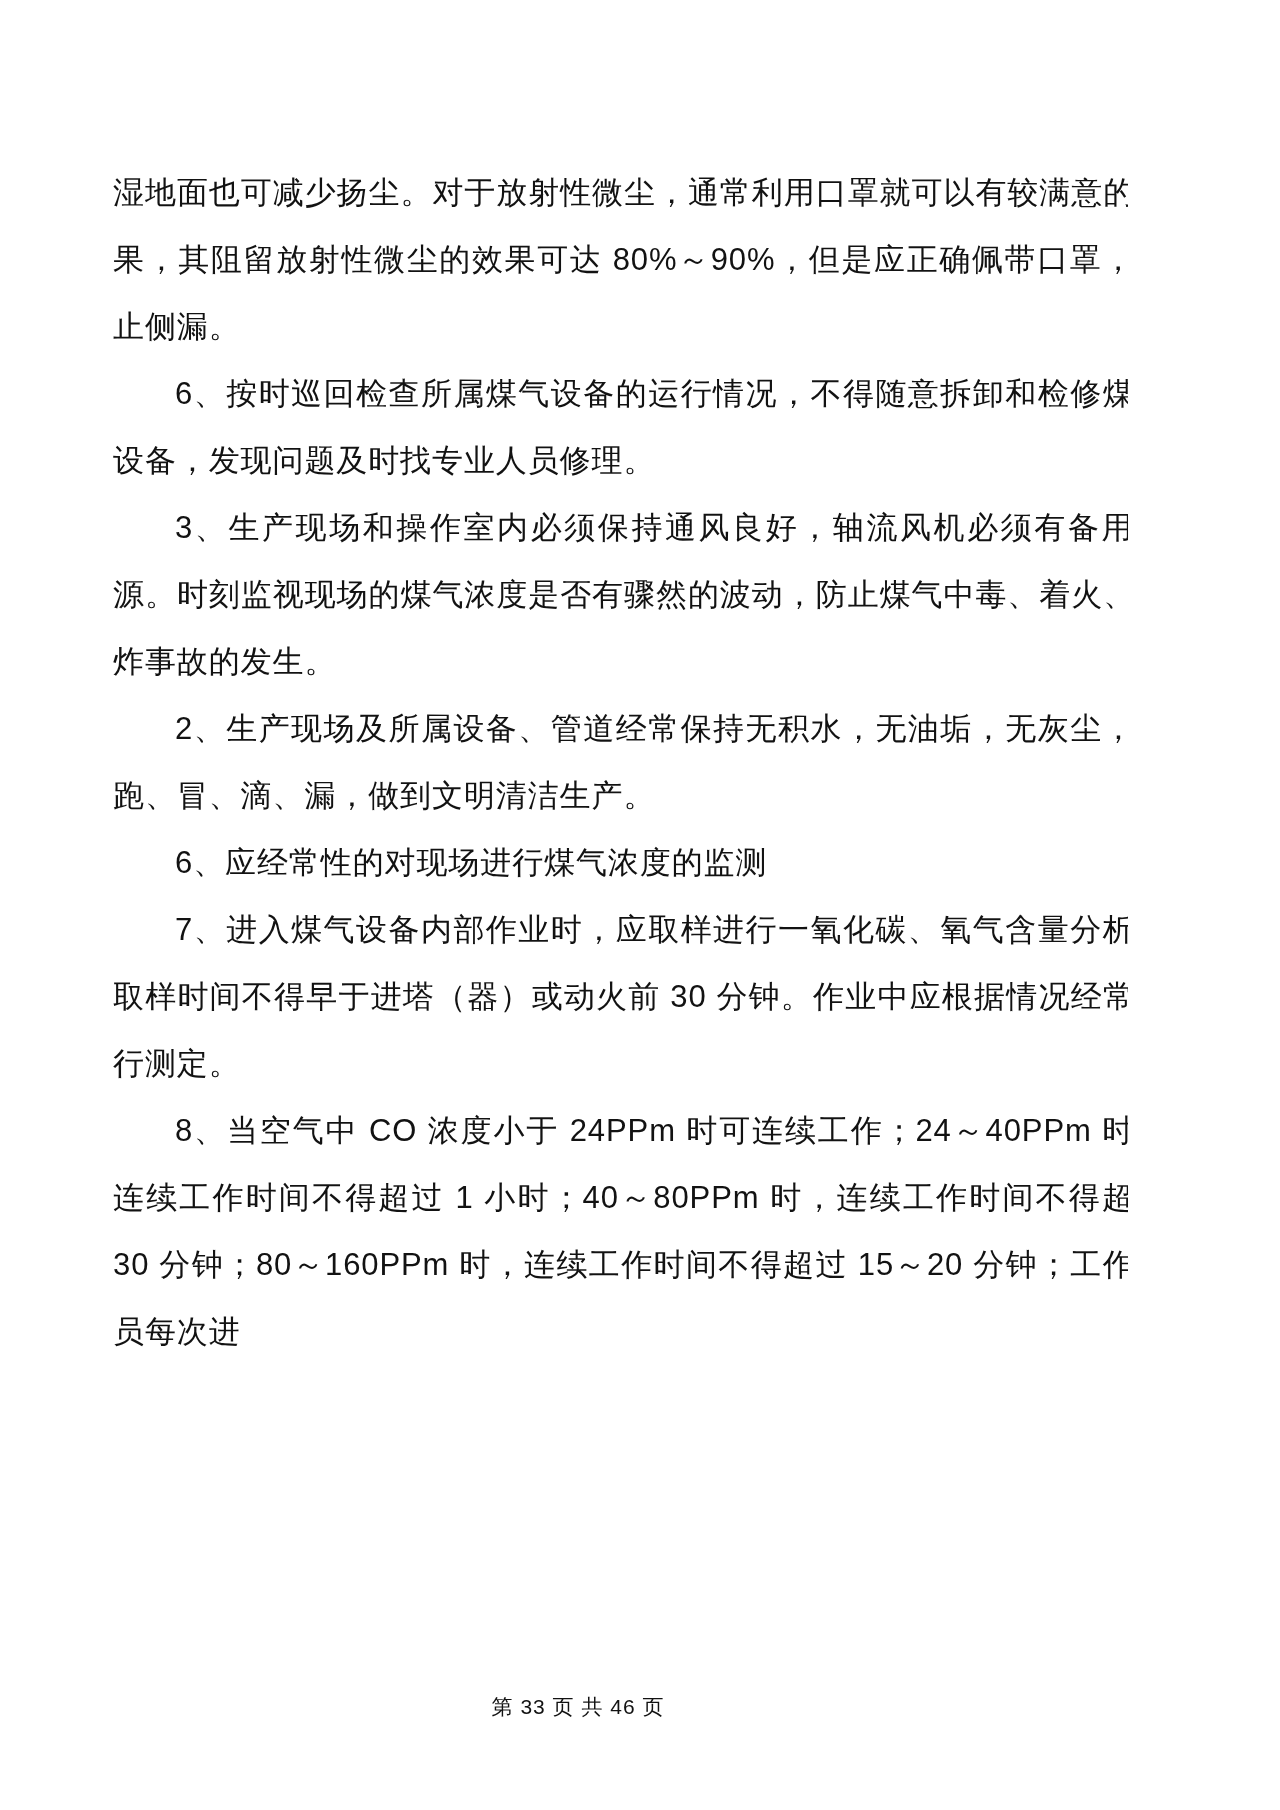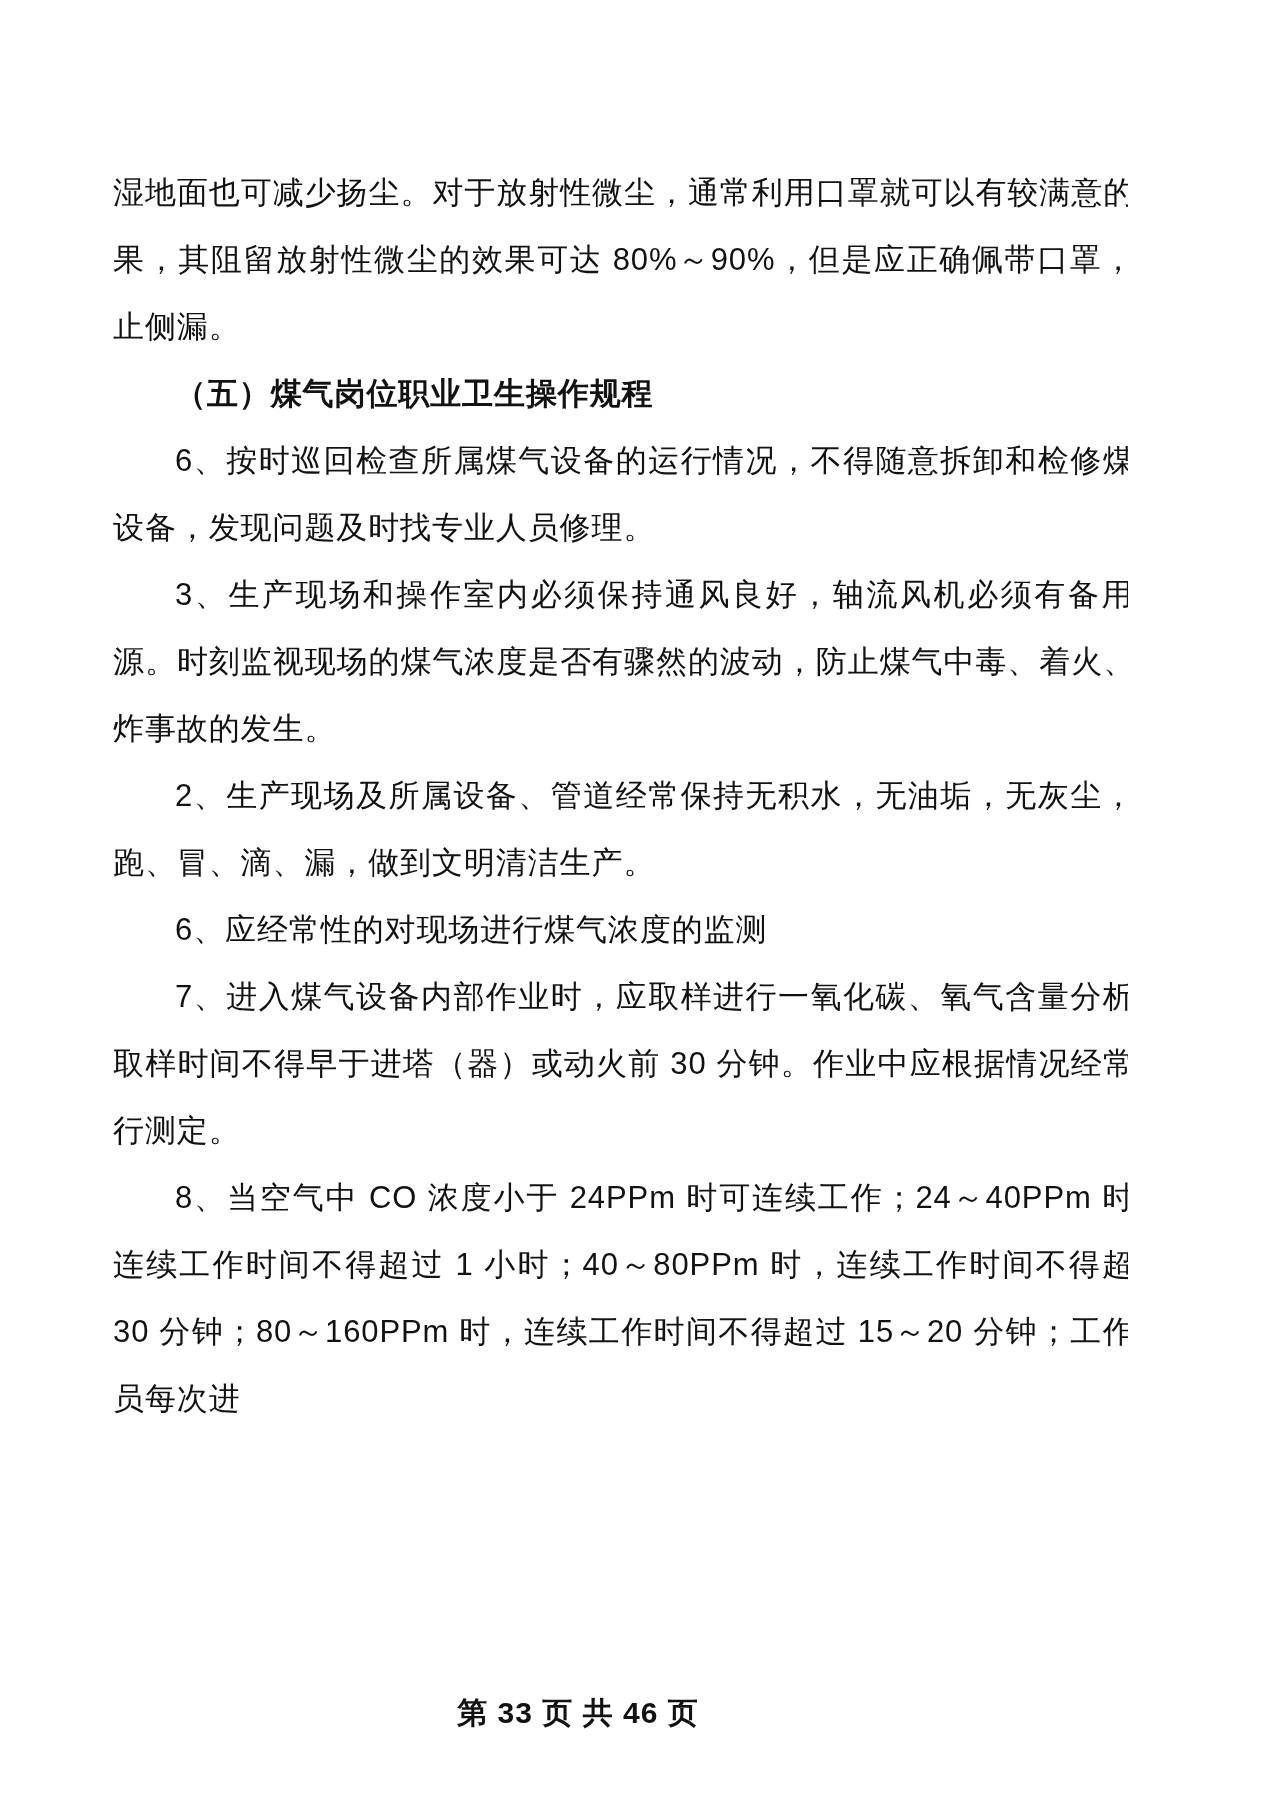--- a/index.html
+++ b/index.html
@@ -36,34 +36,33 @@
   }
   .content p.heading {
     font-weight: 700;
   }
   .footer {
     position: absolute;
     top: 1693px;
     left: 0;
     width: 1156px; 
     text-align: center;
-    font-size: 30px;
-    font-weight: 700;
+    font-size: 21px;
+    font-weight: 400;
     letter-spacing: 1px;
     color: #121212;
   }
 </style>
 </head>
 <body>
 
 <div class="page">
 
   <div class="content">
     <p class="no-indent">湿地面也可减少扬尘。对于放射性微尘，通常利用口罩就可以有较满意的效果，其阻留放射性微尘的效果可达 80%～90%，但是应正确佩带口罩，防止侧漏。</p>
-    <p class="heading">（五）煤气岗位职业卫生操作规程</p>
     <p>6、按时巡回检查所属煤气设备的运行情况，不得随意拆卸和检修煤气设备，发现问题及时找专业人员修理。</p>
     <p>3、生产现场和操作室内必须保持通风良好，轴流风机必须有备用电源。时刻监视现场的煤气浓度是否有骤然的波动，防止煤气中毒、着火、爆炸事故的发生。</p>
     <p>2、生产现场及所属设备、管道经常保持无积水，无油垢，无灰尘，不跑、冒、滴、漏，做到文明清洁生产。</p>
     <p>6、应经常性的对现场进行煤气浓度的监测</p>
     <p>7、进入煤气设备内部作业时，应取样进行一氧化碳、氧气含量分析，取样时间不得早于进塔（器）或动火前 30 分钟。作业中应根据情况经常进行测定。</p>
     <p>8、当空气中 CO 浓度小于 24PPm 时可连续工作；24～40PPm 时，连续工作时间不得超过 1 小时；40～80PPm 时，连续工作时间不得超过 30 分钟；80～160PPm 时，连续工作时间不得超过 15～20 分钟；工作人员每次进</p>
   </div>
 
   <div class="footer">
     <span>第 33 页 共 46 页</span>

